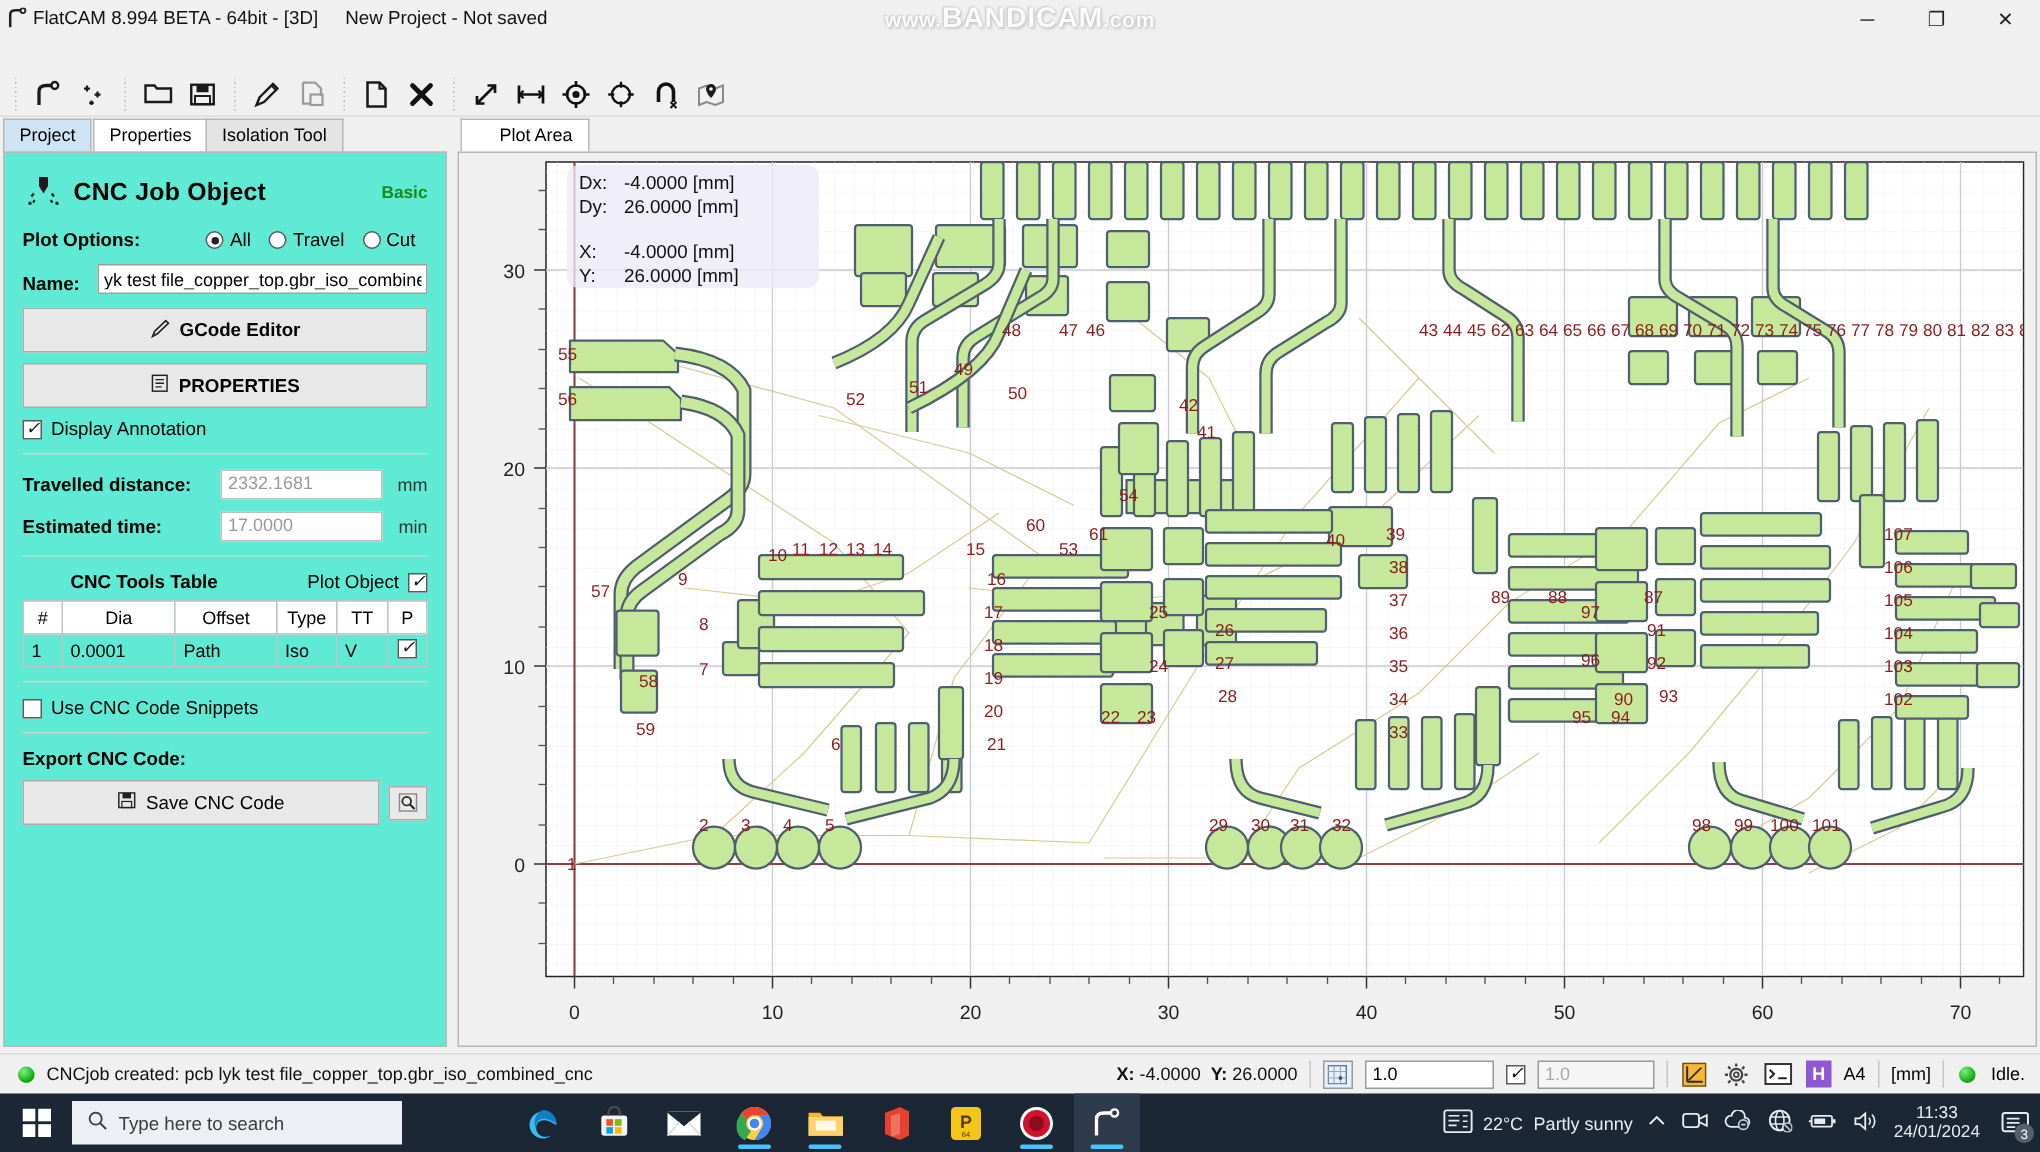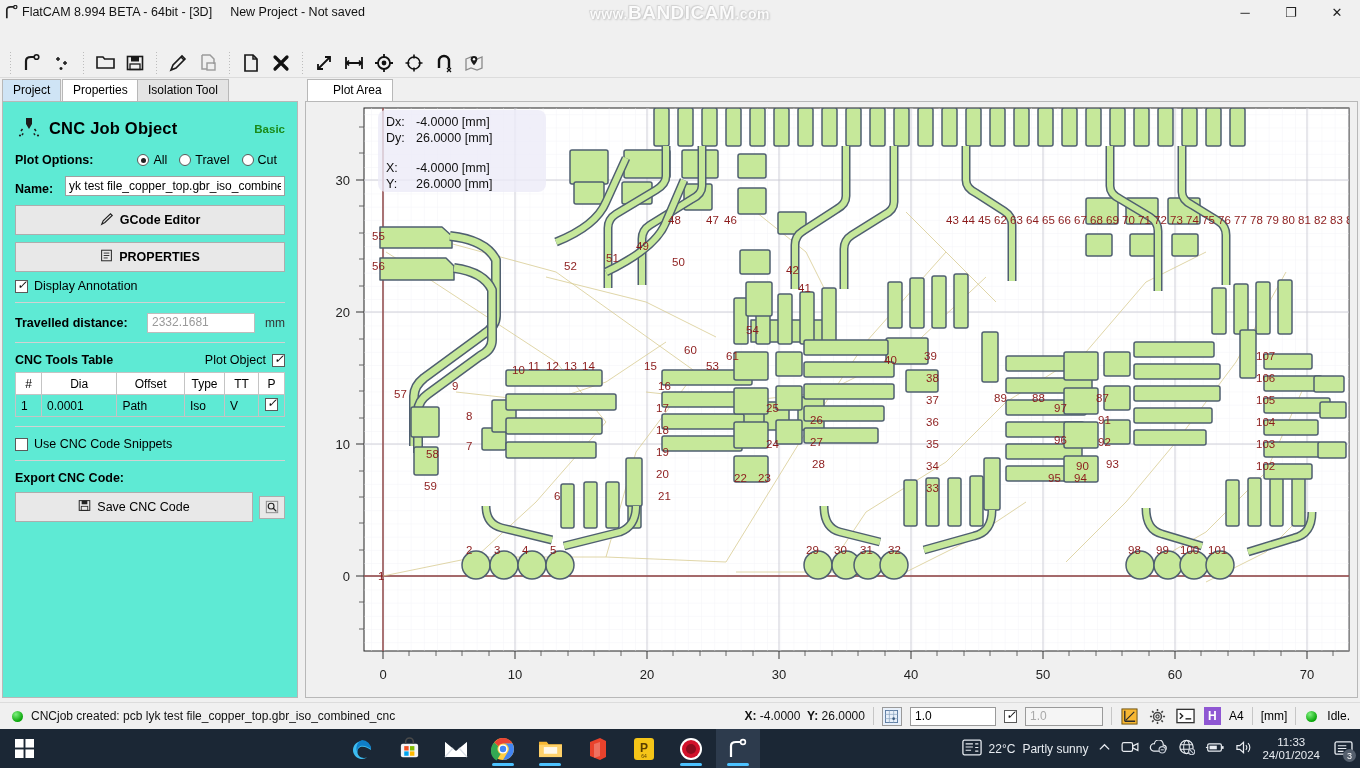--- a/index.html
+++ b/index.html
@@ -79,21 +79,21 @@
          display:inline-block; position:relative; flex:none; }
   .chk.on:after { content:"✓"; position:absolute; left:1px; top:-3px; font-size:12px; color:#111; }
   .chkrow { display:flex; align-items:center; gap:6px; font-size:12.5px; margin:6px 0 8px 0; }
   .hr { height:1px; background:#d2d2d2; margin:9px 0 10px 0; }
   .frow { display:flex; align-items:center; margin-bottom:8px; }
   .frow .lbl-b { width:132px; }
   .frow .val { flex:1; height:20px; border:1px solid #bdbdbd; background:#fff;
                color:#9a9a9a; font-size:12px; padding:1px 4px; }
   .frow .unit { width:30px; text-align:right; font-size:12px; color:#333; }
   .tbl-head { display:flex; align-items:center; margin:2px 0 5px 0; }
-  .tbl-head .lbl-b { font-size:12.5px; }
+  .tbl-head .lbl-b { font-size:12.5px;margin-left:32px; }
   .po { margin-left:auto; display:flex; align-items:center; gap:6px; font-size:12.5px; }
   table.tools { width:100%; border-collapse:collapse; font-size:12px; }
   table.tools th, table.tools td { border:1px solid #c4c4c4; height:22px; padding:0 5px; font-weight:normal; }
   table.tools th { background:#fff; text-align:center; }
   table.tools td.c { text-align:center; }
   .savebar { display:flex; gap:6px; align-items:center; }
   .savebar .btn { margin-bottom:0; }
   .mag { width:26px; height:23px; background:#e8e8e8; border:1px solid #adadad;
          display:flex; align-items:center; justify-content:center; flex:none; }
 
@@ -334,20 +334,25 @@
         <i class="chk on"></i>
         <span>Display Annotation</span>
       </div>
 
       <div class="hr"></div>
 
       <div class="frow">
         <span class="lbl-b">Travelled distance:</span>
         <span class="val">2332.1681</span>
         <span class="unit">mm</span>
+      </div>
+      <div class="frow">
+        <span class="lbl-b">Estimated time:</span>
+        <span class="val">17.0000</span>
+        <span class="unit">min</span>
       </div>
 
       <div class="hr"></div>
 
       <div class="tbl-head">
         <span class="lbl-b">CNC Tools Table</span>
         <span class="po">
           <span>Plot Object</span>
           <i class="chk on"></i>
         </span>
@@ -927,20 +932,29 @@
 
   <div class="taskbar">
     <div class="tb-start">
       <svg width="19" height="19" viewBox="0 0 20 20">
           <rect x="0" y="0" width="9" height="9" fill="#fff"></rect>
           <rect x="11" y="0" width="9" height="9" fill="#fff"></rect>
           <rect x="0" y="11" width="9" height="9" fill="#fff"></rect>
           <rect x="11" y="11" width="9" height="9" fill="#fff"></rect>
         </svg>
     </div>
+    <div class="tb-search">
+      <span>
+        <svg width="14" height="14" viewBox="0 0 16 16">
+            <circle cx="6.6" cy="6.6" r="4.6" fill="none" stroke="#3c3c3c" stroke-width="1.4"></circle>
+            <path d="M10 10 L14.5 14.5" stroke="#3c3c3c" stroke-width="1.5"></path>
+          </svg>
+      </span>
+      <span>Type here to search</span>
+    </div>
 
     <div class="tb-apps">
       <div class="tapp">
         <svg width="24" height="24" viewBox="0 0 24 24">
             <path d="M21 13a9 9 0 1 0-3.6 7.2c-5 2-10-0.6-10-5.4 0-3 2.2-5 5-5 3.6 0 5.6 1.8 8.6 3.2z" fill="#3dbcf0"></path>
             <path d="M12 3a9 9 0 0 1 9 9c-3-1.4-5-3.2-8.6-3.2-2.8 0-5 2-5 5 0 1.2 .3 2.2 .8 3A9 9 0 0 1 12 3z" fill="#0f7ec8"></path>
           </svg>
       </div>
       <div class="tapp">
         <svg width="23" height="23" viewBox="0 0 24 24">

